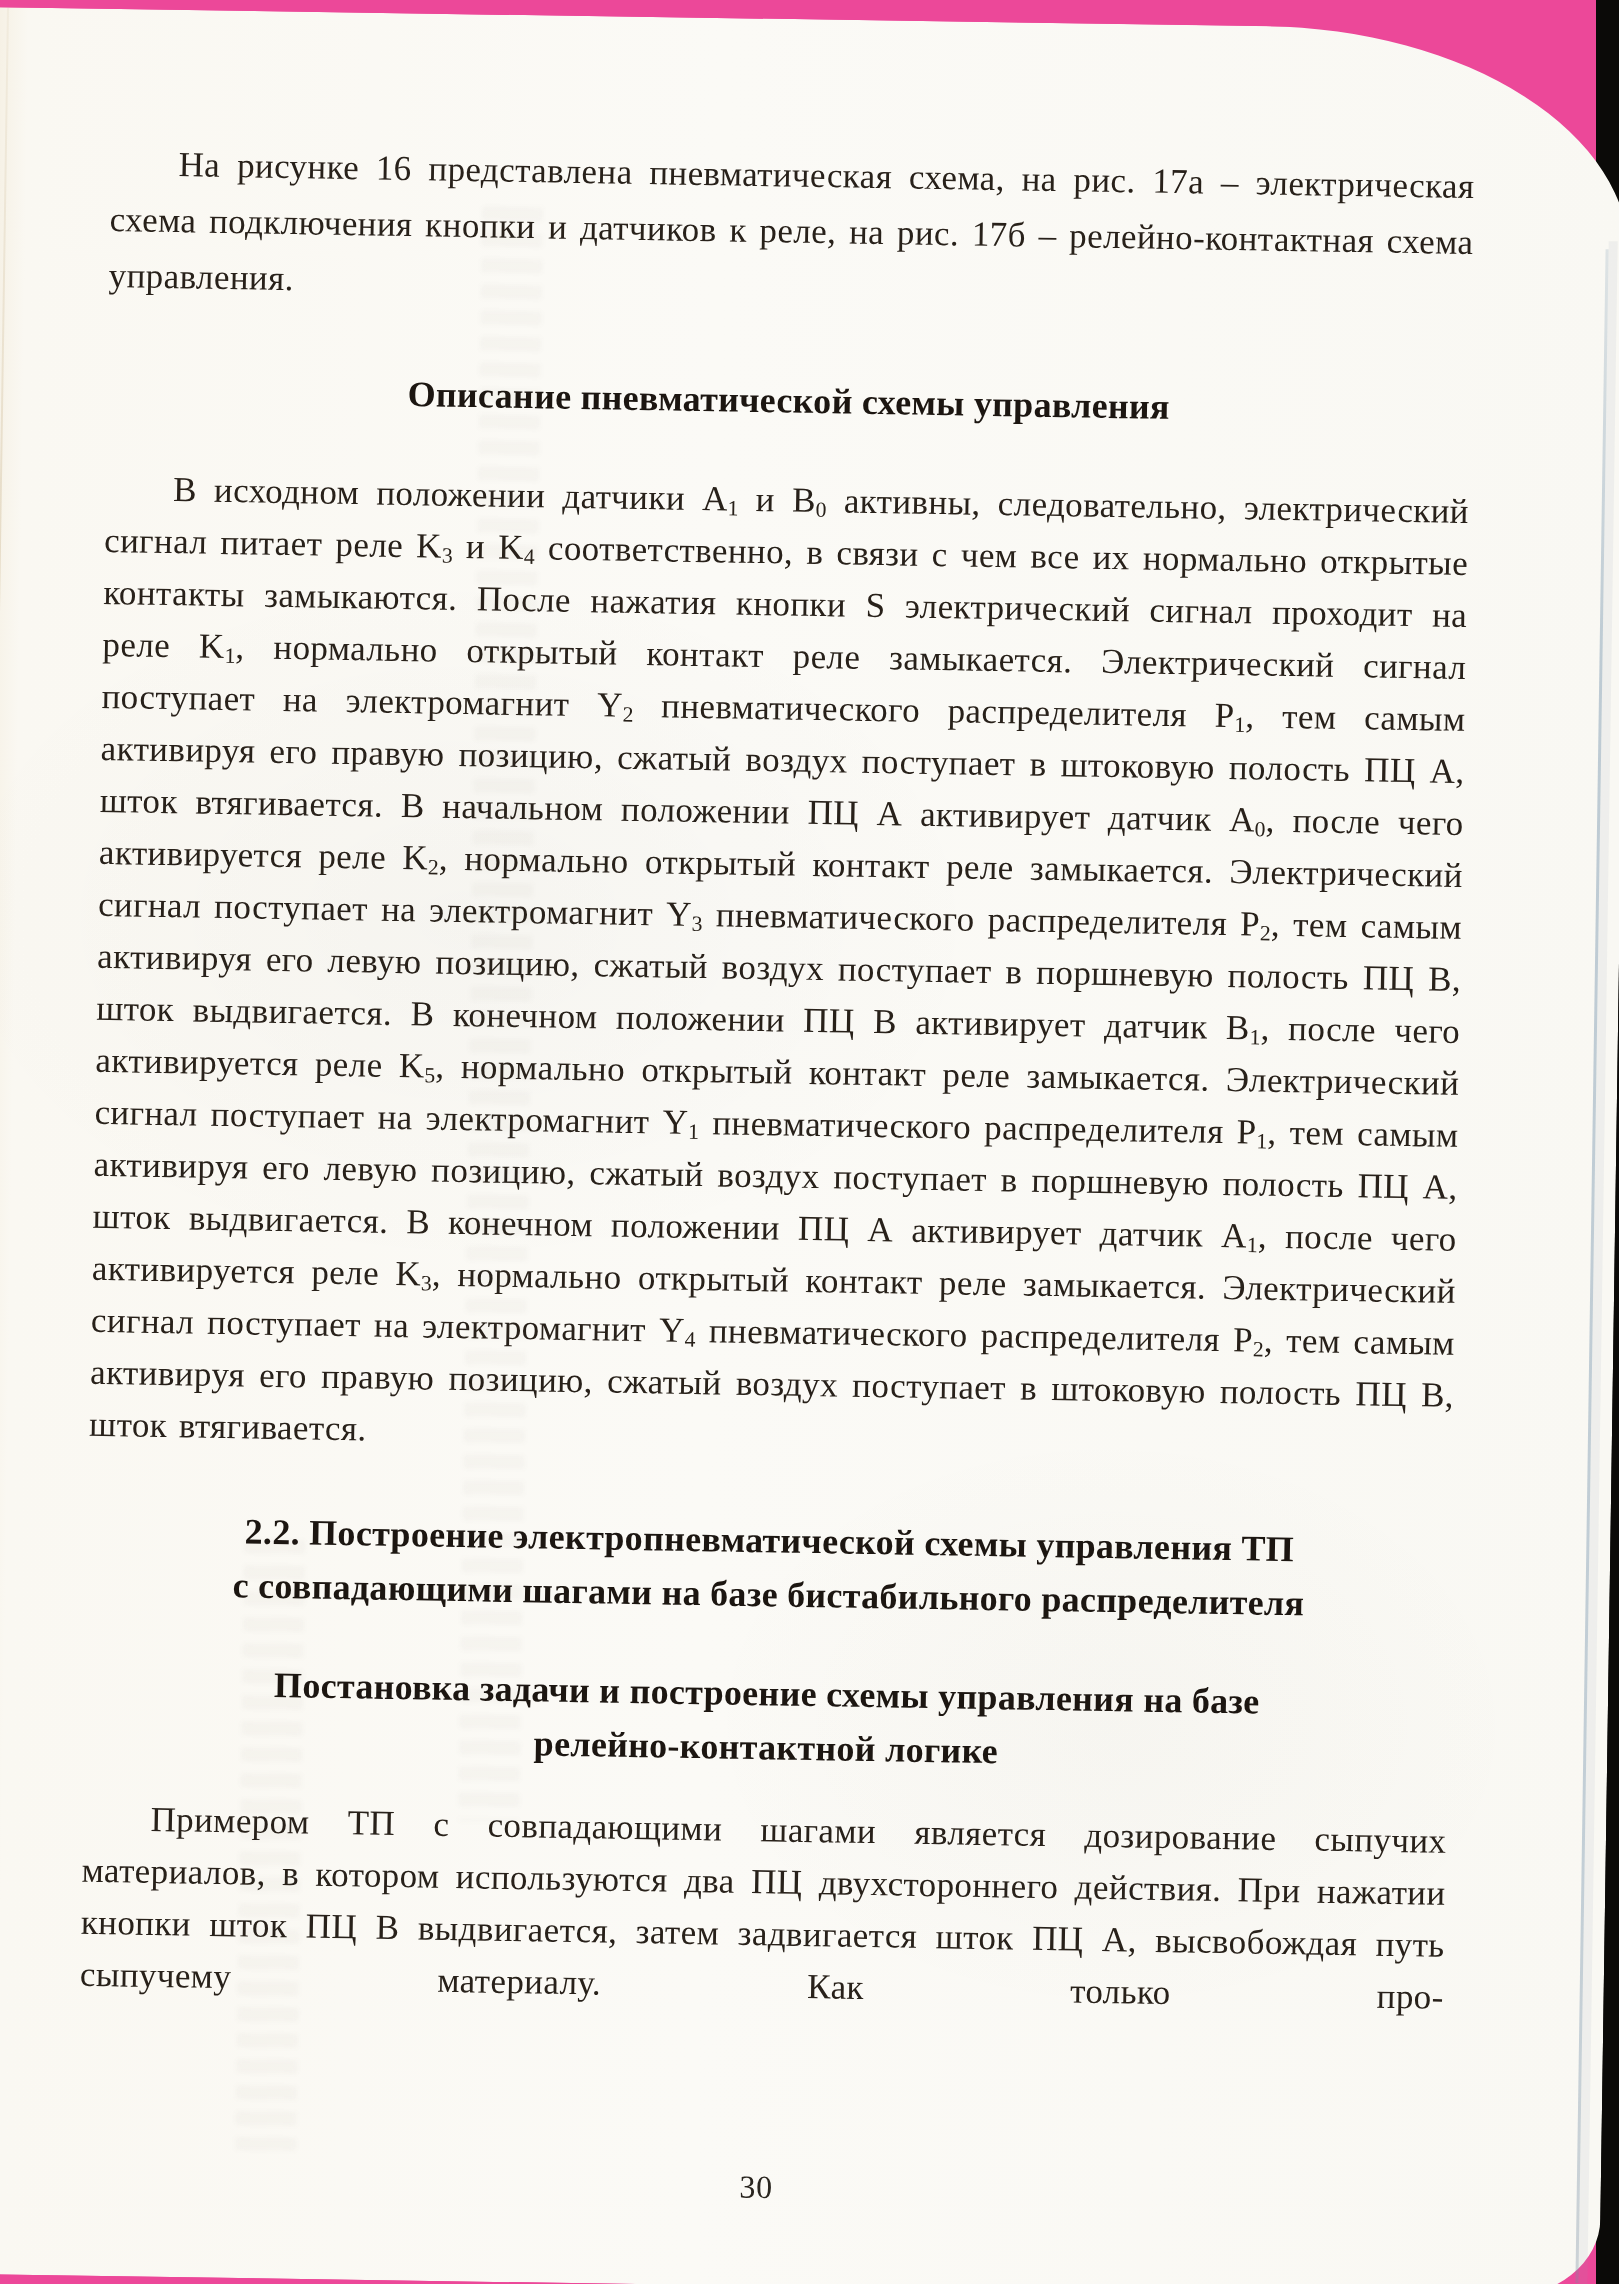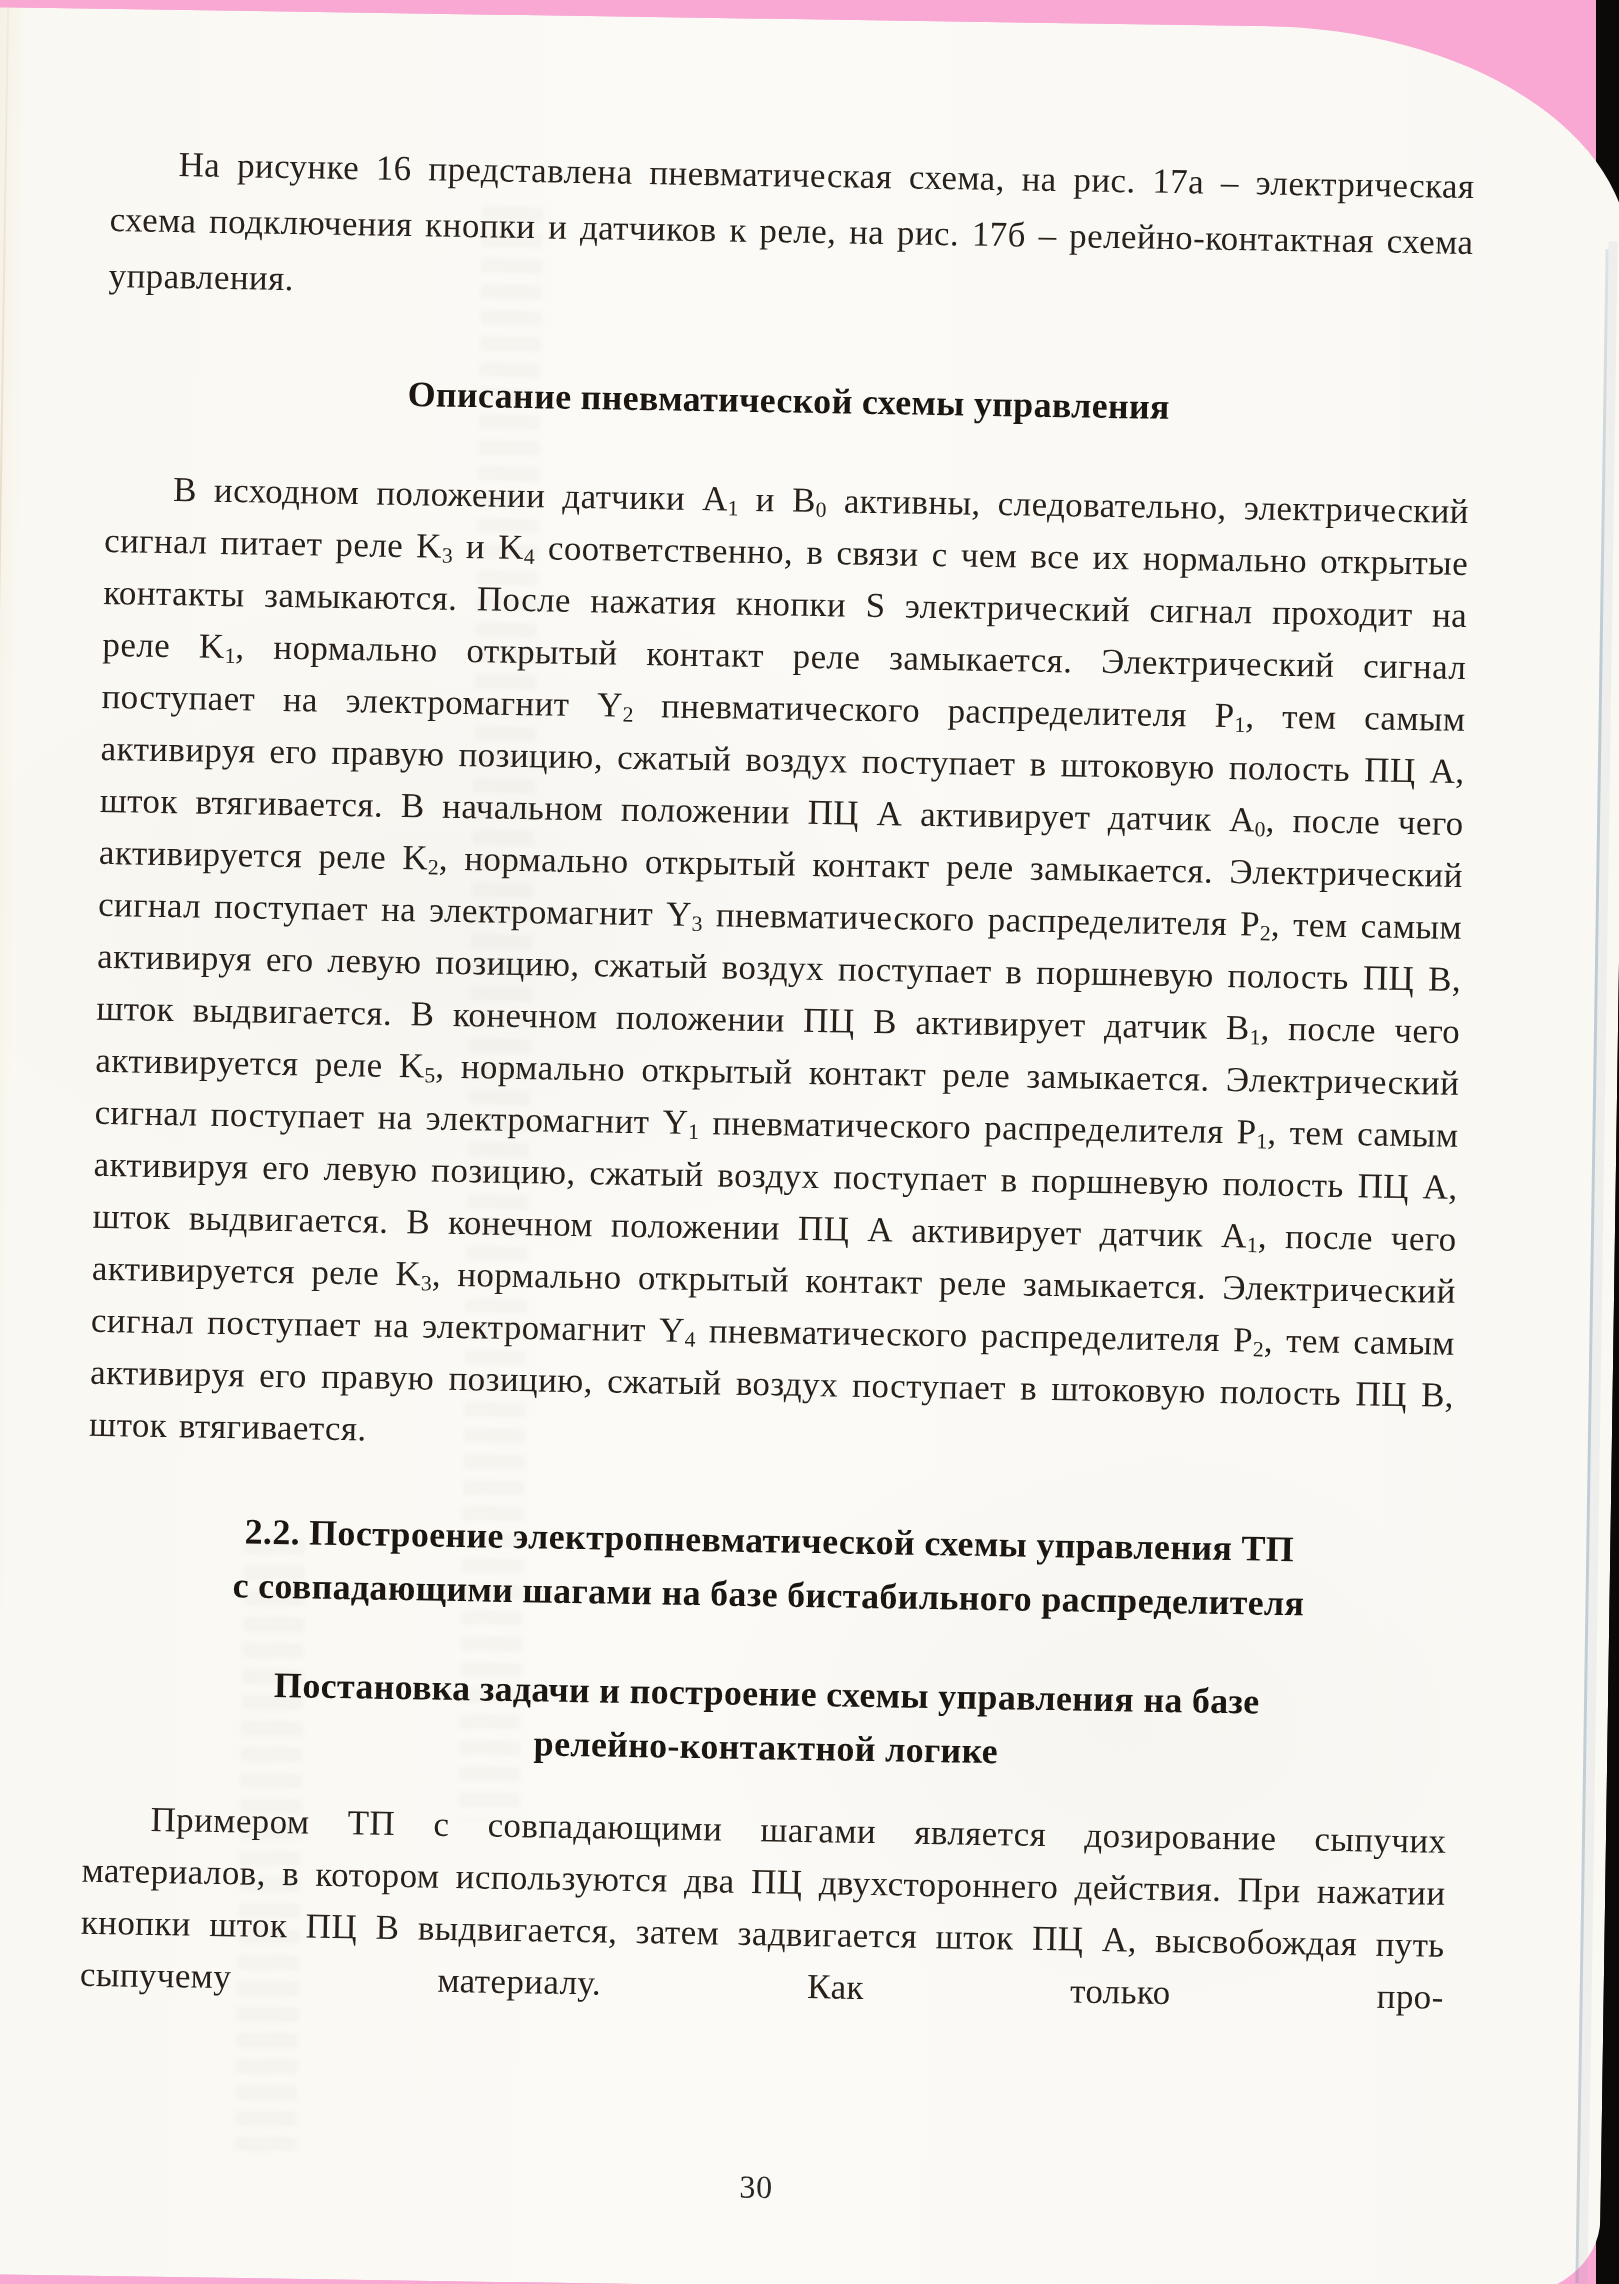--- a/index.html
+++ b/index.html
@@ -2,21 +2,21 @@
 <html lang="ru" style="font-size:14px"><head>
 <meta charset="utf-8">
 <style>
   html, body {
     margin: 0; padding: 0;
     width: 1620px; height: 2284px;
     overflow: hidden;
     background: #0b0a08;
     font-family: "Liberation Serif", "DejaVu Serif", serif;
   }
-  .scan { position: relative; width: 1596px; height: 2284px; background: #f9a8d4; }
+  .scan { position: relative; width: 1596px; height: 2284px; background: #ec4899; }
 
   
   .paper {
     position: absolute;
     left: -21px; top: 7px;
     width: 1654px; height: 2267px;
     background:
       radial-gradient(ellipse 786px 524px at 30% 40%, rgba(0,0,0,0.018), transparent 70%),
       radial-gradient(ellipse 611px 437px at 70% 75%, rgba(60,50,30,0.02), transparent 70%),
       linear-gradient(90deg, #f3ecdc 0%, #faf8f2 3%, #fbfaf6 45%, #f9f8f3 100%);

